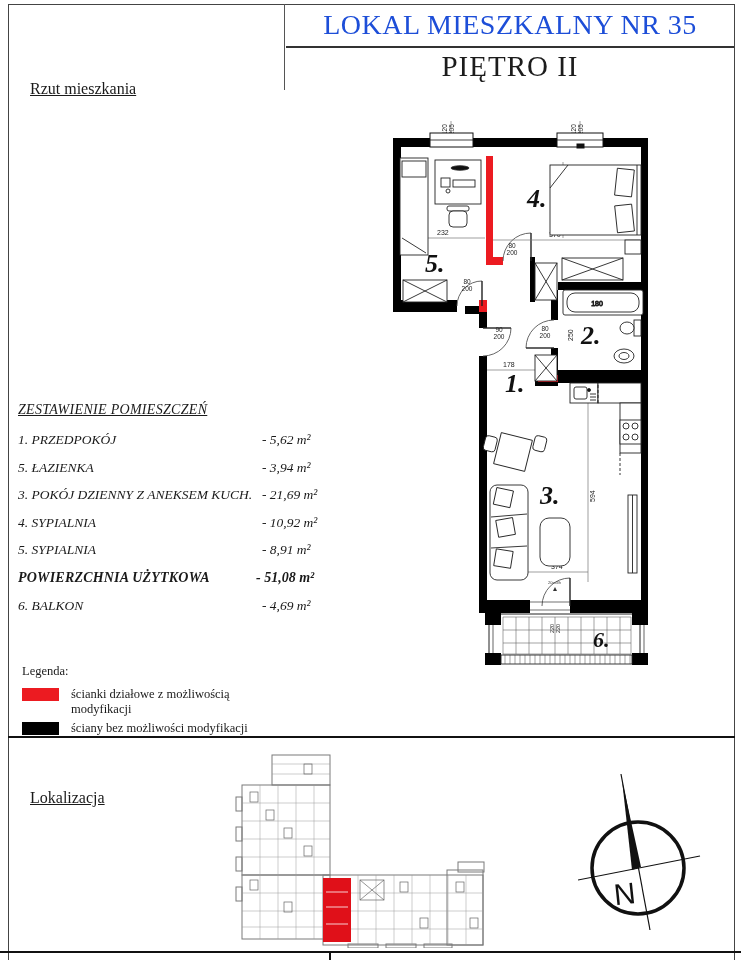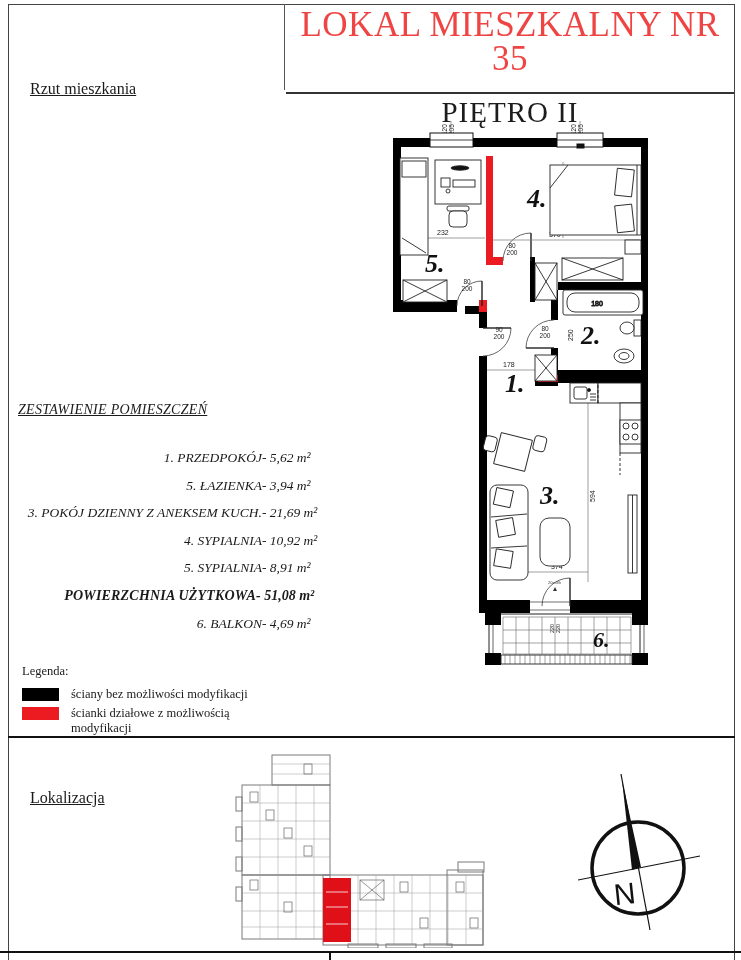--- a/index.html
+++ b/index.html
@@ -9,30 +9,30 @@
   
   .border-left{left:8px;top:4px;width:1px;height:956px;background:#444;}
   .border-right{left:734px;top:4px;width:1px;height:956px;background:#444;}
   .border-top{left:8px;top:4px;width:727px;height:1px;background:#444;}
   .title-vline{left:284px;top:4px;width:1px;height:86px;background:#555;}
   .section-divider{left:8px;top:736px;width:727px;height:2px;background:#111;}
   .bottom-line{left:0px;top:951px;width:741px;height:2px;background:#111;}
   .bottom-tick{left:329px;top:951px;width:2px;height:9px;background:#111;}
   
   .title-block{left:286px;top:8px;width:448px;text-align:center;}
-  .title-line1{font-size:35px;letter-spacing:.5px;color:#ef4444;border-bottom:2px solid #333;
-               padding-bottom:16px;line-height:34px;}
+  .title-line1{font-size:28px;letter-spacing:.5px;color:#1d4ed8;border-bottom:2px solid #333;
+               padding-bottom:4px;line-height:34px;}
   .title-line2{font-size:29px;letter-spacing:1px;line-height:36px;color:#1c1c1c;}
   .underlined{text-decoration:underline;}
   .plan-heading{left:30px;top:80px;font-size:16px;}
   .loc-heading{left:30px;top:789px;font-size:16px;}
   
   .roomlist{left:18px;top:402px;width:360px;}
-  .roomlist .head{font-style:italic;font-size:14px;text-decoration:underline;margin-bottom:32px;letter-spacing:.3px;}
-  .rrow{display:flex;font-style:italic;font-size:13.5px;margin-bottom:11.5px;text-align:right;}
+  .roomlist .head{font-style:italic;font-size:14px;text-decoration:underline;margin-bottom:14px;letter-spacing:.3px;}
+  .rrow{display:flex;font-style:italic;font-size:13.5px;margin-bottom:11.5px;}
   .rrow .nm{width:244px;flex:none;}
   .rrow.total{font-weight:bold;font-size:14px;margin-top:3px;margin-bottom:12px;}
   .rrow.total .nm{width:238px;letter-spacing:.2px;}
   .rrow.total .vl{font-size:14px;}
   .rrow.extra{margin-top:7px;}
   
   .legend{left:22px;top:664px;font-size:12.5px;}
   .legend .lg-title{margin-bottom:8px;}
   .lg-item{display:flex;margin-bottom:4px;}
   .lg-swatch{width:37px;height:13px;flex:none;margin-right:12px;margin-top:1px;}
@@ -344,26 +344,26 @@
     </div>
   <div class="rrow extra">
       <span class="nm">6. BALKON</span>
       <span class="vl">- 4,69 m²</span>
     </div>
 </div>
 
 <div class="abs legend">
   <div class="lg-title">Legenda:</div>
   <div class="lg-item">
+    <div class="lg-swatch sw-red"></div>
+    <div class="lg-label">ścianki działowe z możliwością modyfikacji</div>
+  </div>
+  <div class="lg-item">
     <div class="lg-swatch sw-black"></div>
     <div class="lg-label">ściany bez możliwości modyfikacji</div>
-  </div>
-  <div class="lg-item">
-    <div class="lg-swatch sw-red"></div>
-    <div class="lg-label">ścianki działowe z możliwością modyfikacji</div>
   </div>
 </div>
 
 <div class="abs loc-heading underlined">Lokalizacja</div>
 
 <svg class="abs" style="left:220px;top:752px;" width="300" height="196" viewBox="0 0 300 196">
   <g fill="none" stroke="#7a7a7a" stroke-width="1">
     <rect x="52" y="3" width="58" height="30"></rect>
     <rect x="22" y="33" width="88" height="90"></rect>
     <rect x="22" y="123" width="88" height="64"></rect>

